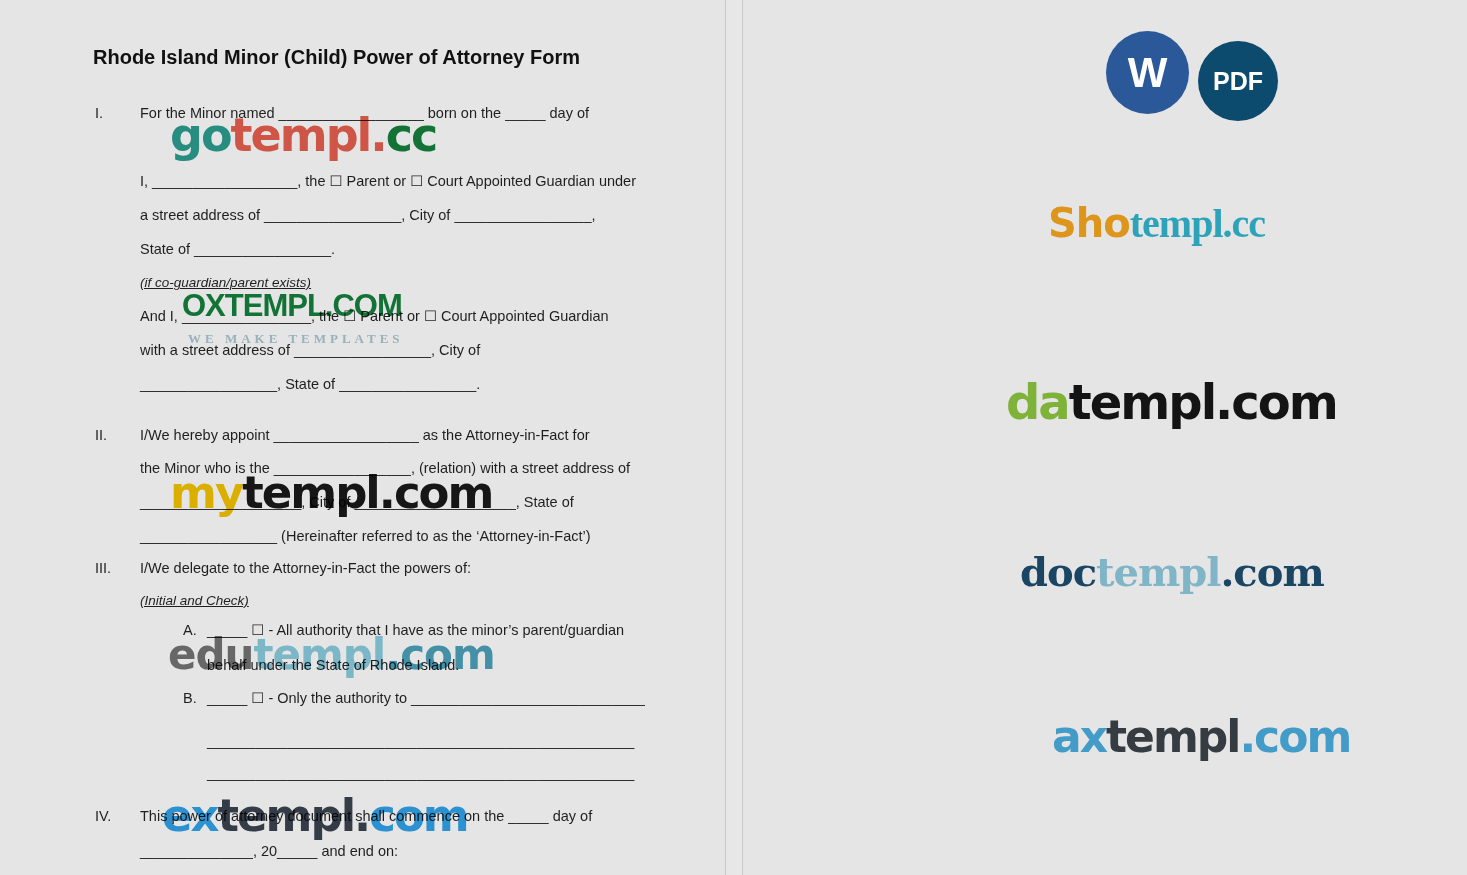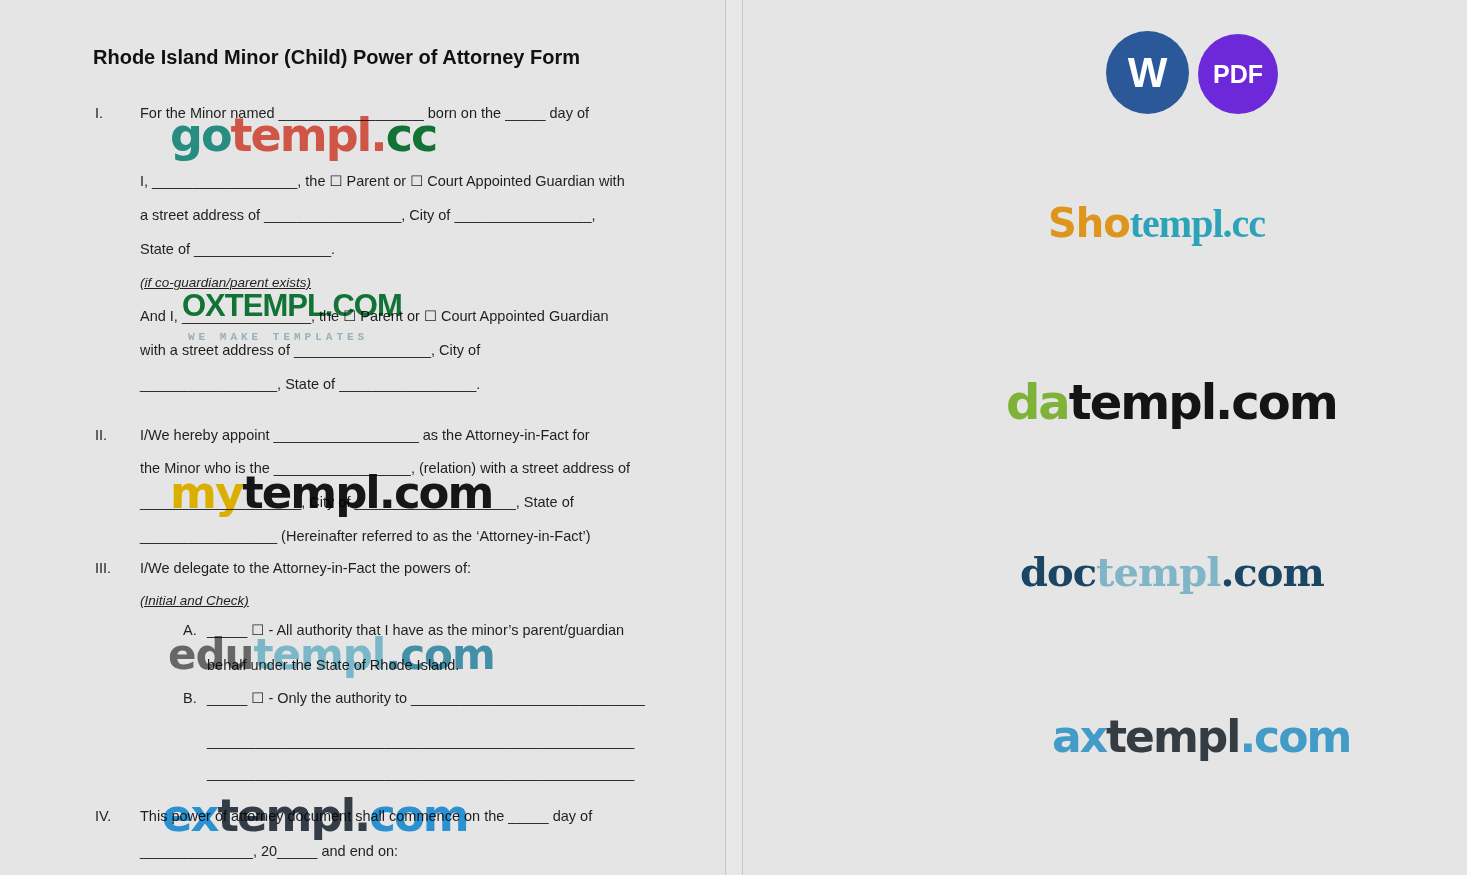--- a/index.html
+++ b/index.html
@@ -23,21 +23,21 @@
   .badge{position:absolute;border-radius:50%;display:flex;align-items:center;justify-content:center;
       color:#fff;font-weight:bold;font-family:"Liberation Sans",sans-serif;}
 </style>
 </head>
 <body>
 
 <div class="page" id="left-page">
   <div class="doc-title">Rhode Island Minor (Child) Power of Attorney Form</div>
 
   <div class="ln" style="left:95px;top:105px"><span class="num">I.</span><span>For the Minor named __________________ born on the _____ day of</span></div>
-  <div class="ln" style="left:140px;top:173px">I, __________________, the ☐ Parent or ☐ Court Appointed Guardian with</div>
+  <div class="ln" style="left:140px;top:173px">I, __________________, the ☐ Parent or ☐ Court Appointed Guardian under</div>
   <div class="ln" style="left:140px;top:207px">a street address of _________________, City of _________________,</div>
   <div class="ln" style="left:140px;top:241px">State of _________________.</div>
   <div class="ln note" style="left:140px;top:275px">(if co-guardian/parent exists)</div>
   <div class="ln" style="left:140px;top:308px">And I, ________________, the ☐ Parent or ☐ Court Appointed Guardian</div>
   <div class="ln" style="left:140px;top:342px">with a street address of _________________, City of</div>
   <div class="ln" style="left:140px;top:376px">_________________, State of _________________.</div>
 
   <div class="ln" style="left:95px;top:427px"><span class="num">II.</span><span>I/We hereby appoint __________________ as the Attorney-in-Fact for</span></div>
   <div class="ln" style="left:140px;top:494px">____________________, City of ____________________, State of</div>
   <div class="ln" style="left:140px;top:460px">the Minor who is the _________________, (relation) with a street address of</div>
@@ -89,23 +89,23 @@
   
   
   
 
   
   
 </div>
 
 <div class="wm" style="left:170px;top:112px;font-size:46px;letter-spacing:-2px"><span style="color: rgb(42, 157, 143);">go</span><span style="color: rgb(231, 96, 78);">templ</span><span style="color: rgb(231, 96, 78);">.</span><span style="color: #15803d;">cc</span></div>
 <div class="wm" style="left:182px;top:290px;font-size:31px;letter-spacing:-1px;font-family:'Liberation Sans',sans-serif"><span style="color: #15803d;">OXTEMPL.COM</span></div>
-<div class="wm" style="left:188px;top:332px;font-size:11px;letter-spacing:4px;font-family:Liberation Mono, monospace;font-weight:bold"><span style="color: rgb(169, 198, 208);">WE MAKE TEMPLATES</span></div>
+<div class="wm" style="left:188px;top:332px;font-size:13px;letter-spacing:4px;font-family:Liberation Serif, serif;font-weight:bold"><span style="color: rgb(169, 198, 208);">WE MAKE TEMPLATES</span></div>
 <div class="wm" style="left:170px;top:470px;font-size:45px;letter-spacing:-2px"><span style="color: rgb(243, 195, 0);">my</span><span style="color: rgb(24, 24, 24);">templ.com</span></div>
 <div class="wm" style="left:168px;top:634px;font-size:42px;letter-spacing:-1px"><span style="color: #737373;">edu</span><span style="color: rgb(138, 204, 222);">templ</span><span style="color: rgb(74, 160, 186);">.com</span></div>
 <div class="wm" style="left:162px;top:793px;font-size:45px;letter-spacing:-2px"><span style="color: rgb(49, 162, 232);">ex</span><span style="color: rgb(58, 67, 80);">templ</span><span style="color: rgb(58, 67, 80);">.</span><span style="color: rgb(49, 162, 232);">com</span></div>
 <div class="wm" style="left:1048px;top:203px;font-size:40px;letter-spacing:-1px"><span style="color: rgb(246, 167, 30);">Sho</span><span style="color: rgb(50, 182, 207); font-family: Liberation Serif, serif;">templ.cc</span></div>
 <div class="wm" style="left:1006px;top:378px;font-size:48px;letter-spacing:-2px"><span style="color: rgb(140, 198, 62);">da</span><span style="color: rgb(22, 22, 22);">templ.com</span></div>
 <div class="wm wm-slab" style="left:1020px;top:552px;font-size:40px;letter-spacing:-1px"><span style="color: rgb(28, 77, 110);">doc</span><span style="color: rgb(143, 202, 222);">templ</span><span style="color: rgb(28, 77, 110);">.com</span></div>
 <div class="wm" style="left:1052px;top:715px;font-size:44px;letter-spacing:-2px"><span style="color: rgb(73, 174, 222);">ax</span><span style="color: rgb(59, 66, 73);">templ</span><span style="color: rgb(73, 174, 222);">.com</span></div>
 
 <div class="badge" style="left: 1106px; top: 31px; width: 83px; height: 83px; font-size: 42px; background: rgb(43, 88, 153);">W</div>
-<div class="badge" style="left: 1198px; top: 34px; width: 80px; height: 80px; font-size: 25px; background: #6d28d9;">PDF</div>
+<div class="badge" style="left: 1198px; top: 41px; width: 80px; height: 80px; font-size: 25px; background: #0c4a6e;">PDF</div>
 
 </body></html>

